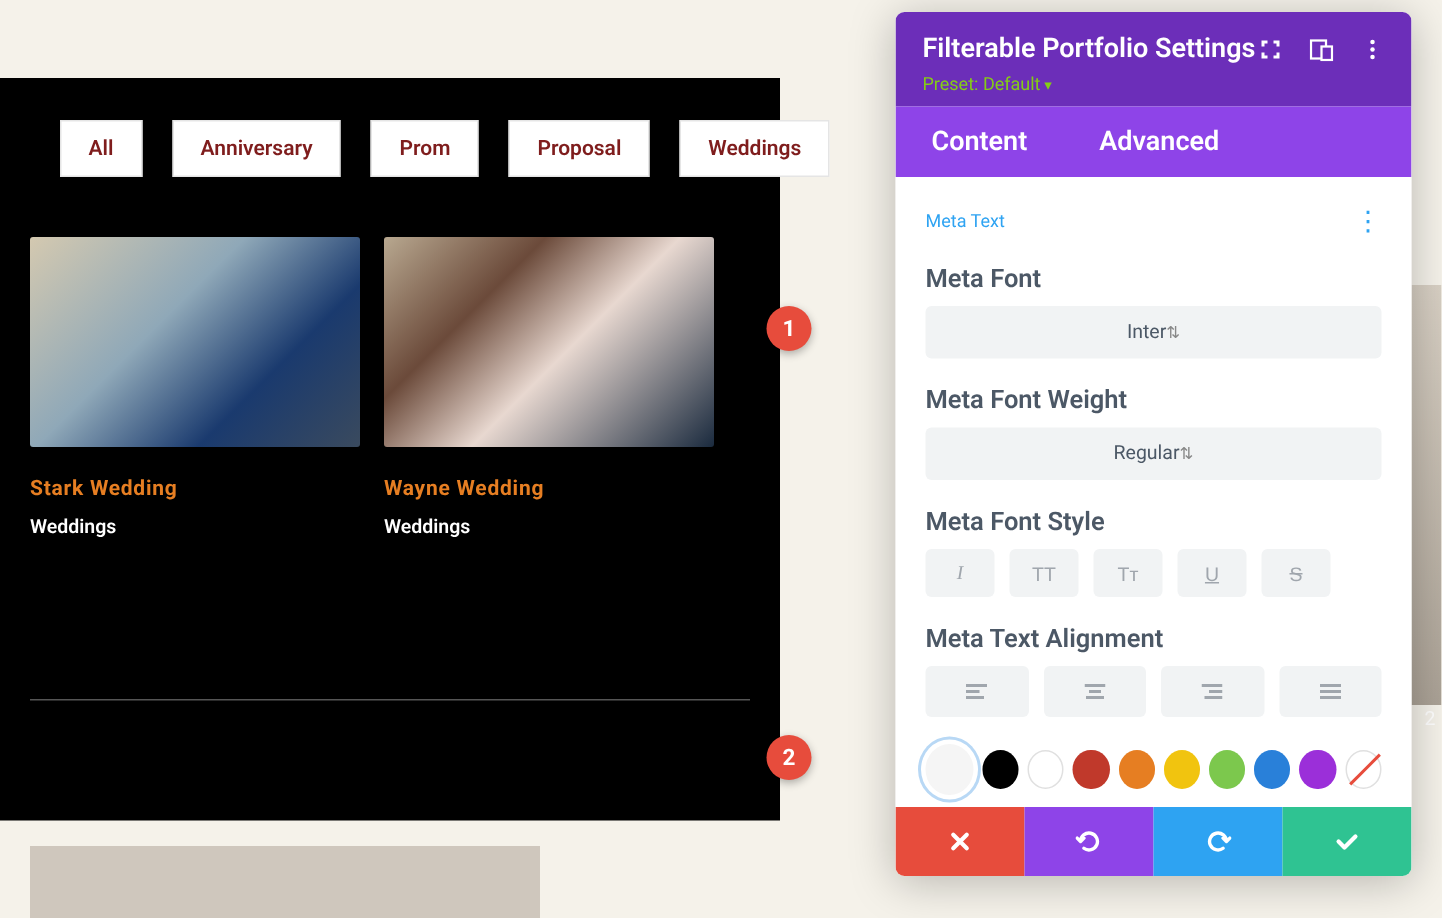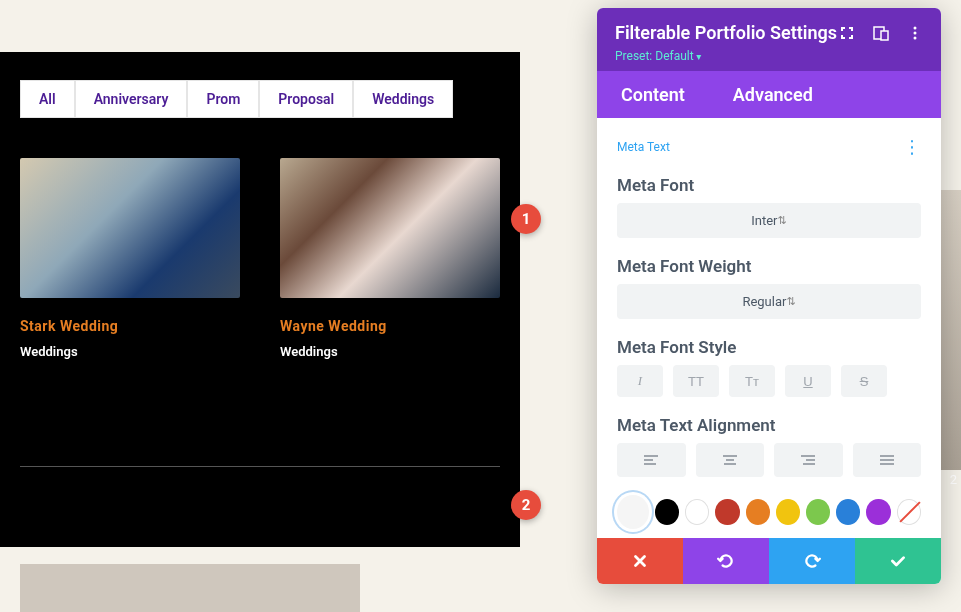--- a/index.html
+++ b/index.html
@@ -1,42 +1,42 @@
 <!DOCTYPE html>
 <html><head>
 <meta charset="utf-8">
 <style>
   * { box-sizing: border-box; margin: 0; padding: 0; }
   body { font-family: -apple-system, BlinkMacSystemFont, "Segoe UI", Roboto, sans-serif; background: #f5f2ea; width: 961px; height: 612px; overflow: hidden; position: relative; }
   
   .content-area { position: absolute; left: 0; top: 52px; width: 520px; height: 495px; background: #000; padding: 0; }
   
   .filter-tabs { display: flex; gap: 0; margin: 28px 0 0 20px; }
-  .filter-tab { background: #fff; color: #4c1d95; padding: 10px 18px; font-size: 14px; font-weight: 600; border: 1px solid #e5e5e5; cursor: pointer; }
-  
-  .portfolio-grid { display: flex; gap: 40px; padding: 40px 20px 0 20px; }
+  .filter-tab { background: #fff; color: #7f1d1d; padding: 10px 18px; font-size: 14px; font-weight: 600; border: 1px solid #e5e5e5; cursor: pointer; margin-left: 20px; }
+  
+  .portfolio-grid { display: flex; gap: 16px; padding: 40px 20px 0 20px; }
   .portfolio-item { width: 220px; }
   .portfolio-image { width: 220px; height: 140px; background: #888; border-radius: 2px; position: relative; overflow: hidden; }
   .wedding1 { background: linear-gradient(135deg, #d4c9b0 0%, #8fa8b8 40%, #1a3a6e 70%, #3a4a5e 100%); }
   .wedding2 { background: linear-gradient(135deg, #b8a890 0%, #6b4a3a 30%, #e8d8d0 55%, #1a2a3e 100%); }
   .portfolio-title { color: #e67e22; font-size: 14px; font-weight: 700; margin-top: 20px; letter-spacing: 0.5px; }
   .portfolio-category { color: #fff; font-size: 13px; font-weight: 600; margin-top: 10px; }
   
   .divider { position: absolute; left: 20px; right: 0; bottom: 80px; height: 1px; background: #555; width: 480px; }
   
   .gray-block { position: absolute; left: 20px; bottom: 0; width: 340px; height: 48px; background: #cfc7bd; }
   
   .panel { position: absolute; right: 20px; top: 8px; width: 344px; background: #fff; box-shadow: 0 4px 30px rgba(0,0,0,0.25); border-radius: 6px; overflow: hidden; }
   
   .panel-header { background: #6c2eb9; color: #fff; padding: 14px 18px 8px 18px; }
   .panel-title-row { display: flex; align-items: center; justify-content: space-between; }
   .panel-title { font-size: 18px; font-weight: 600; }
   .panel-icons { display: flex; gap: 18px; align-items: center; }
   .panel-icons svg { width: 16px; height: 16px; fill: #fff; }
-  .panel-preset { font-size: 12px; color: #5eead4; margin-top: 6px; cursor: pointer; }
+  .panel-preset { font-size: 12px; color: #84cc16; margin-top: 6px; cursor: pointer; }
   .panel-preset::after { content: " ▾"; font-size: 10px; }
   
   .panel-tabs { display: flex; background: #8e44e8; }
   .panel-tab { flex: 0 0 auto; padding: 13px 24px; color: #fff; font-size: 18px; font-weight: 600; cursor: pointer; }
   .panel-tab.active { background: #a25df0; }
   
   .panel-body { padding: 18px 20px 14px 20px; background: #fff; max-height: 420px; overflow: hidden; }
   
   .section-header { display: flex; justify-content: space-between; align-items: center; margin-bottom: 18px; }
   .section-title { color: #2ea3f2; font-size: 12px; font-weight: 400; }

